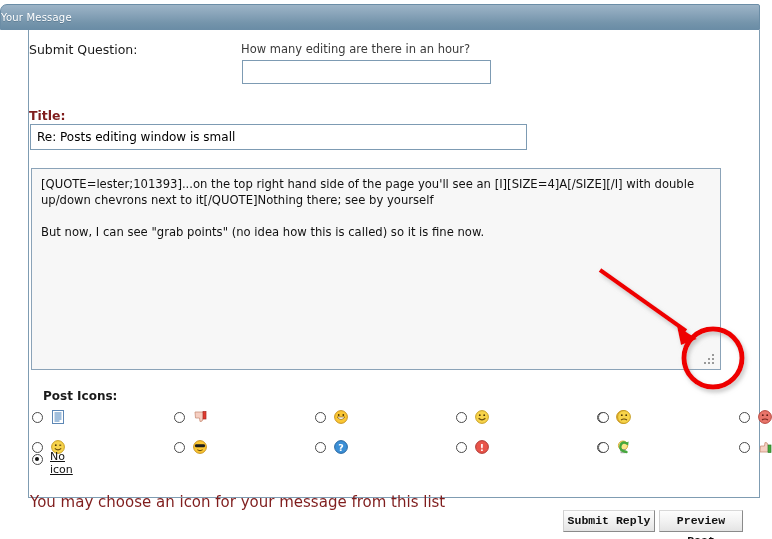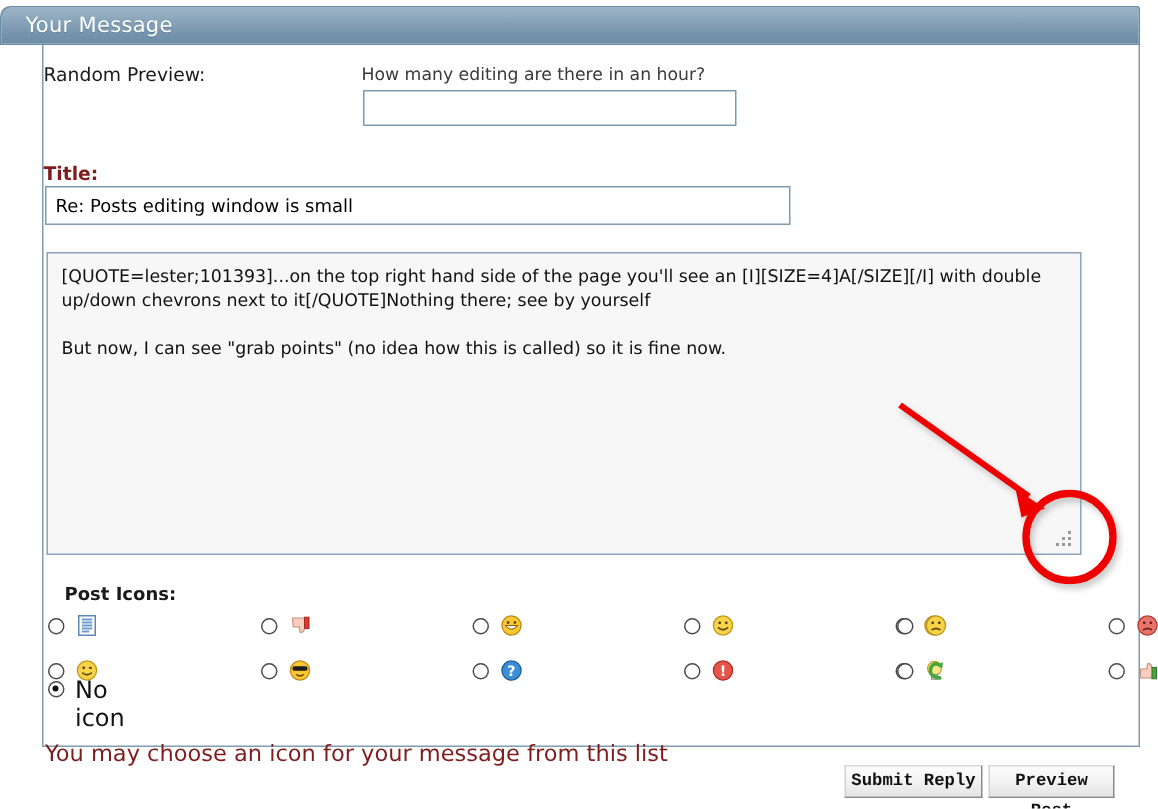--- a/index.html
+++ b/index.html
@@ -32,23 +32,22 @@
     left: 0px;
     top: 0px;
     width: 760px;
     height: 26px;
     box-sizing: border-box;
     background: linear-gradient(to bottom, #9db4c7 0%, #8aa5ba 35%, #7494ab 75%, #6b8da6 100%);
     border: 1px solid #6b8da6;
     border-top-left-radius: 7px;
     border-top-right-radius: 2px;
     color: #ffffff;
-    font-size: 14px;
+    font-size: 10px;
     line-height: 25px;
-    padding-left: 16px;
     letter-spacing: 0.2px;
     text-shadow: 0 1px 0 rgba(60,90,115,0.45);
   }
 
   #panel-body {
     position: absolute;
     left: 28px;
     top: 26px;
     width: 732px;
     height: 468px;
@@ -225,22 +224,23 @@
   #no-icon-row {
     position: absolute;
     left: 32px;
     top: 450px;
     height: 18px;
   }
   #no-icon-label {
     position: absolute;
     left: 18px;
     top: 0px;
-    font-size: 16px;
+    font-size: 11px;
     color: #111;
+    text-decoration: underline;
   }
   #icon-help-text {
     position: absolute;
     left: 30px;
     top: 493px;
     font-size: 15px;
     color: #7f1d1d;
   }
 
   
@@ -274,21 +274,21 @@
 <body>
 
 <div id="panel">
   <div id="titlebar">
     <span>Your Message</span>
   </div>
   <div id="panel-body"></div>
 </div>
 
 <div id="random-question-row">
-  <span id="random-question-label" class="field-label">Random Preview:</span>
+  <span id="random-question-label" class="field-label">Submit Question:</span>
   <span id="random-question-text">How many editing are there in an hour?</span>
   <input id="random-question-input" type="text" value="" style="">
 </div>
 
 <span id="title-label">Title:</span>
 <input id="title-input" type="text" value="Re: Posts editing window is small" style="">
 
 <textarea id="message-textarea" style="">[QUOTE=lester;101393]...on the top right hand side of the page you'll see an [I][SIZE=4]A[/SIZE][/I] with double up/down chevrons next to it[/QUOTE]Nothing there; see by yourself
 
 But now, I can see "grab points" (no idea how this is called) so it is fine now.</textarea>

